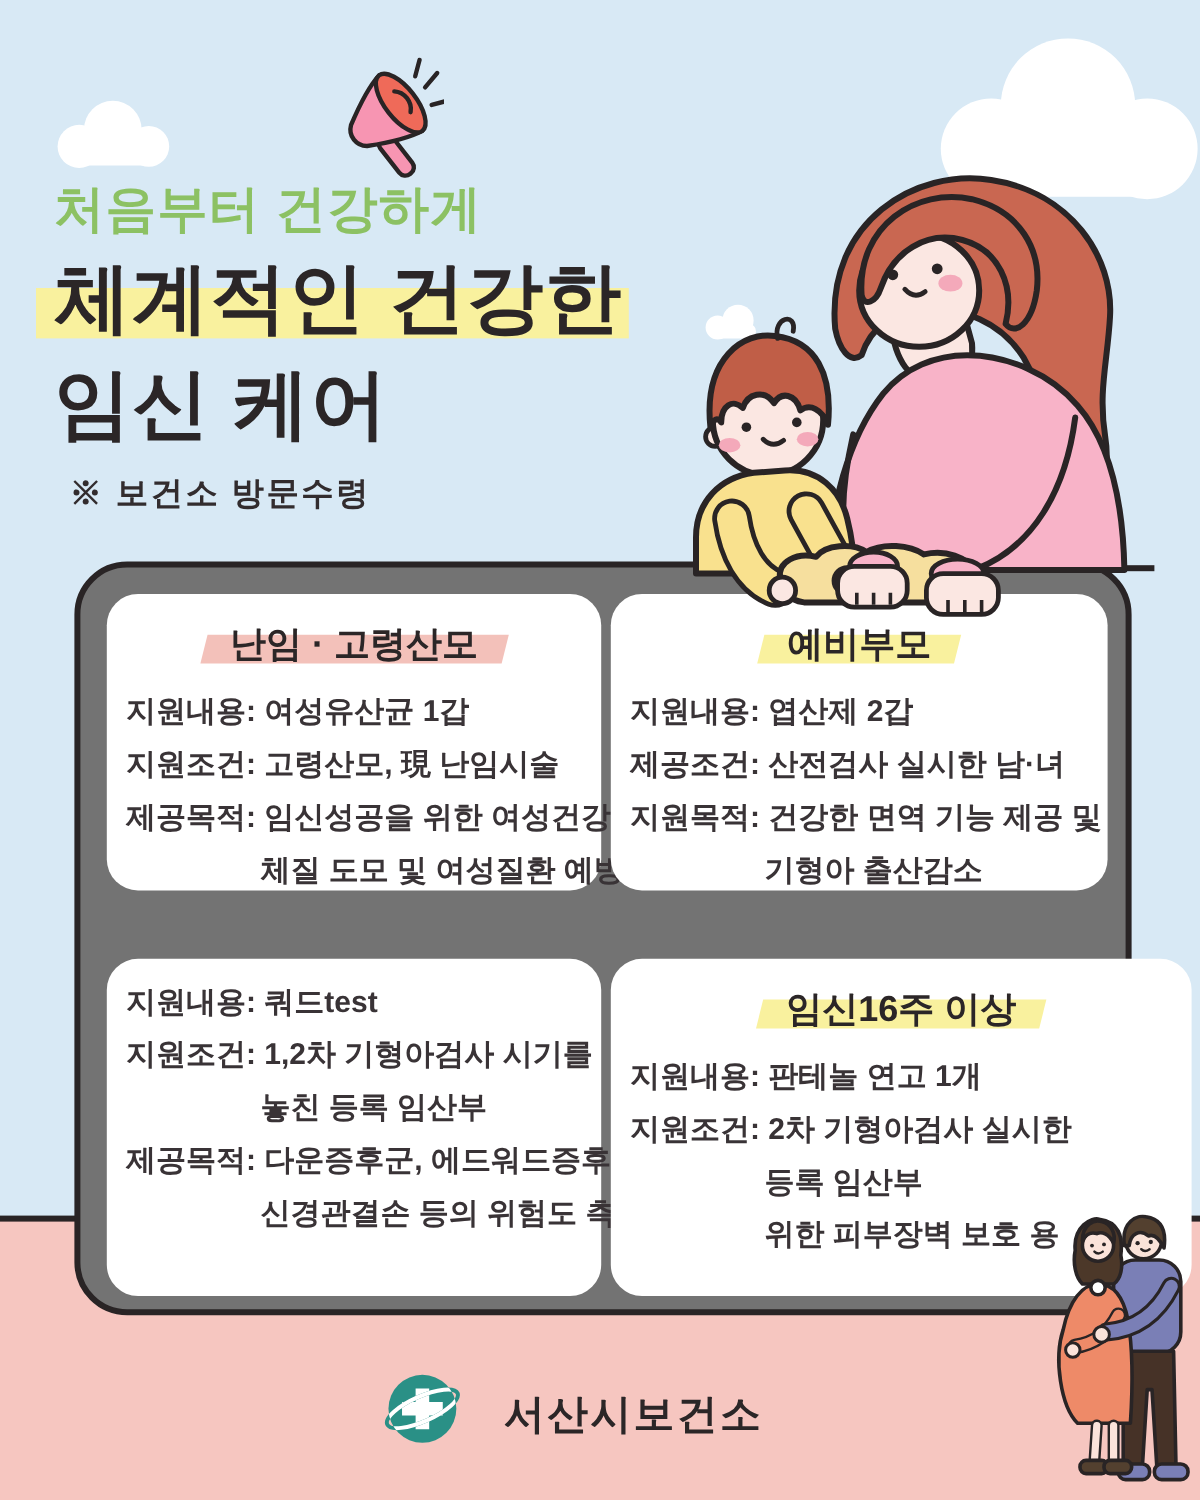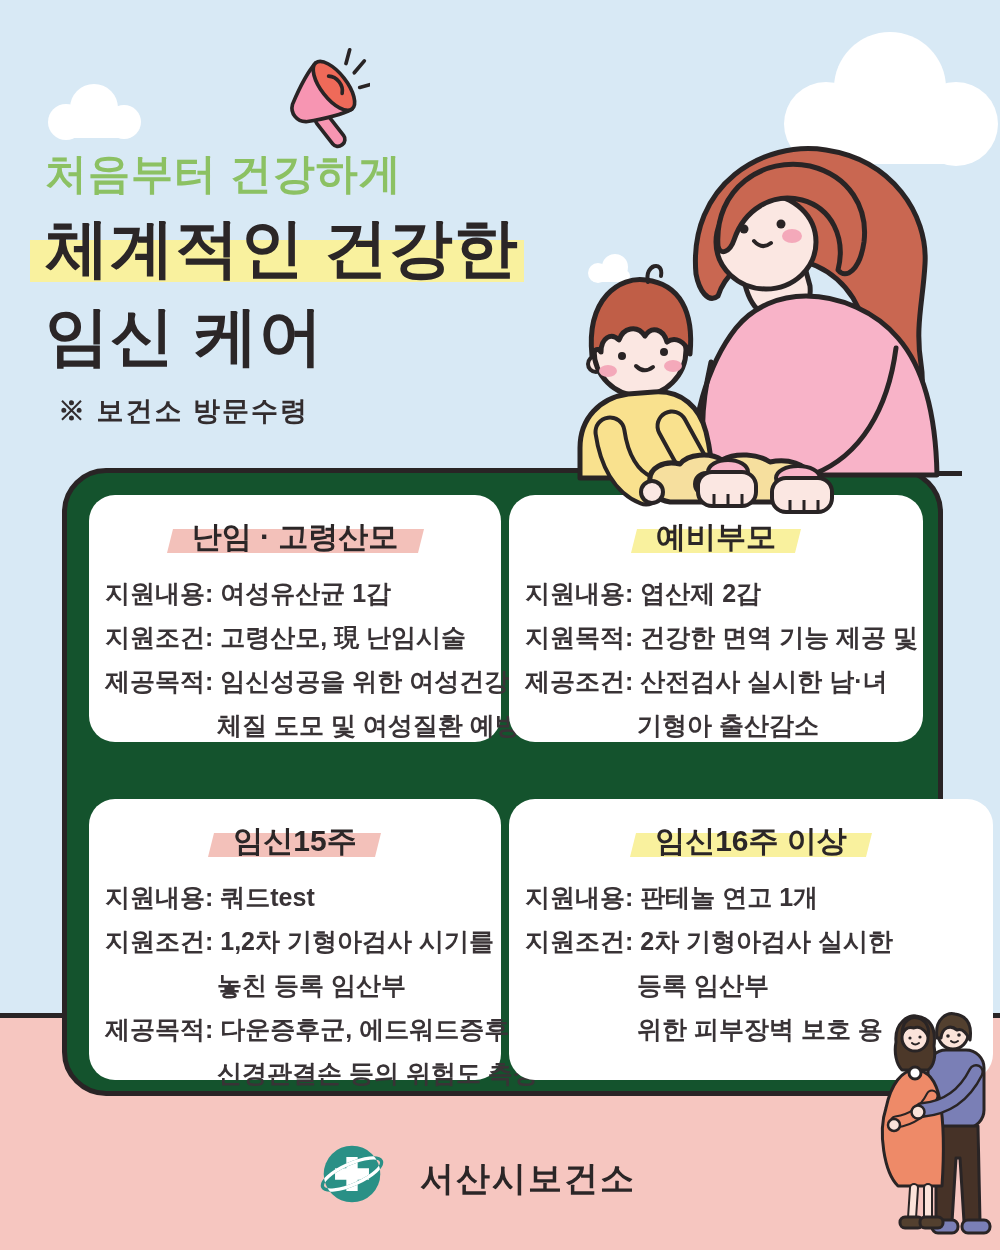--- a/index.html
+++ b/index.html
@@ -13,21 +13,21 @@
   .cloud-right{left:768px;top:28px;}
   .cloud-small{left:582px;top:252px;}
   .megaphone{position:absolute;left:278px;top:48px;}
 
   .tagline{position:absolute;left:45px;top:146px;font-size:42px;font-weight:800;color:#8CC163;letter-spacing:1px;}
   .title{position:absolute;left:45px;top:204px;margin:0;font-size:64px;line-height:88px;font-weight:800;color:#2B2627;letter-spacing:1px;}
   .title .tl{position:relative;z-index:1;display:block;}
   .hl-band{position:absolute;left:30px;top:240px;width:494px;height:42px;background:#F9F19E;}
   .note{position:absolute;left:58px;top:393px;font-size:27px;font-weight:700;color:#322C2E;letter-spacing:2px;}
 
-  .panel{position:absolute;left:62px;top:468px;width:871px;height:618px;background:#14532d;border:5px solid #292425;border-radius:44px;}
+  .panel{position:absolute;left:62px;top:468px;width:871px;height:618px;background:#737373;border:5px solid #292425;border-radius:44px;}
   .panel-edge{position:absolute;left:936px;top:471px;width:26px;height:5px;background:#292425;}
   .card{position:absolute;background:#FFFFFF;border-radius:26px;}
   .card1{left:22px;top:22px;width:412px;height:247px;}
   .card2{left:442px;top:22px;width:414px;height:247px;}
   .card3{left:22px;top:326px;width:412px;height:281px;}
   .card4{left:442px;top:326px;width:484px;height:281px;}
   .card-title-row{text-align:center;margin-top:22px;height:40px;}
   .ct-wrap{position:relative;display:inline-block;}
   .ct-hl{position:absolute;left:-22px;right:-22px;top:12px;height:24px;transform:skewX(-14deg);}
   .ct-hl.pink{background:#F3C1BA;}
@@ -101,29 +101,26 @@
         <p>제공목적: 임신성공을 위한 여성건강</p>
         <p class="cont">체질 도모 및 여성질환 예방</p>
       </div>
     </div>
     <div class="card card2">
       <div class="card-title-row">
         <span class="ct-wrap"><span class="ct-hl yellow"></span><span class="ct-text">예비부모</span></span>
       </div>
       <div class="card-body">
         <p>지원내용: 엽산제 2갑</p>
+        <p>제공조건: 산전검사 실시한 남·녀</p>
         <p>지원목적: 건강한 면역 기능 제공 및</p>
-        <p>제공조건: 산전검사 실시한 남·녀</p>
         <p class="cont">기형아 출산감소</p>
       </div>
     </div>
     <div class="card card3">
-      <div class="card-title-row">
-        <span class="ct-wrap"><span class="ct-hl pink"></span><span class="ct-text">임신15주</span></span>
-      </div>
       <div class="card-body">
         <p>지원내용: 쿼드test</p>
         <p>지원조건: 1,2차 기형아검사 시기를</p>
         <p class="cont">놓친 등록 임산부</p>
         <p>제공목적: 다운증후군, 에드워드증후군,</p>
         <p class="cont">신경관결손 등의 위험도 측정</p>
       </div>
     </div>
     <div class="card card4">
       <div class="card-title-row">

